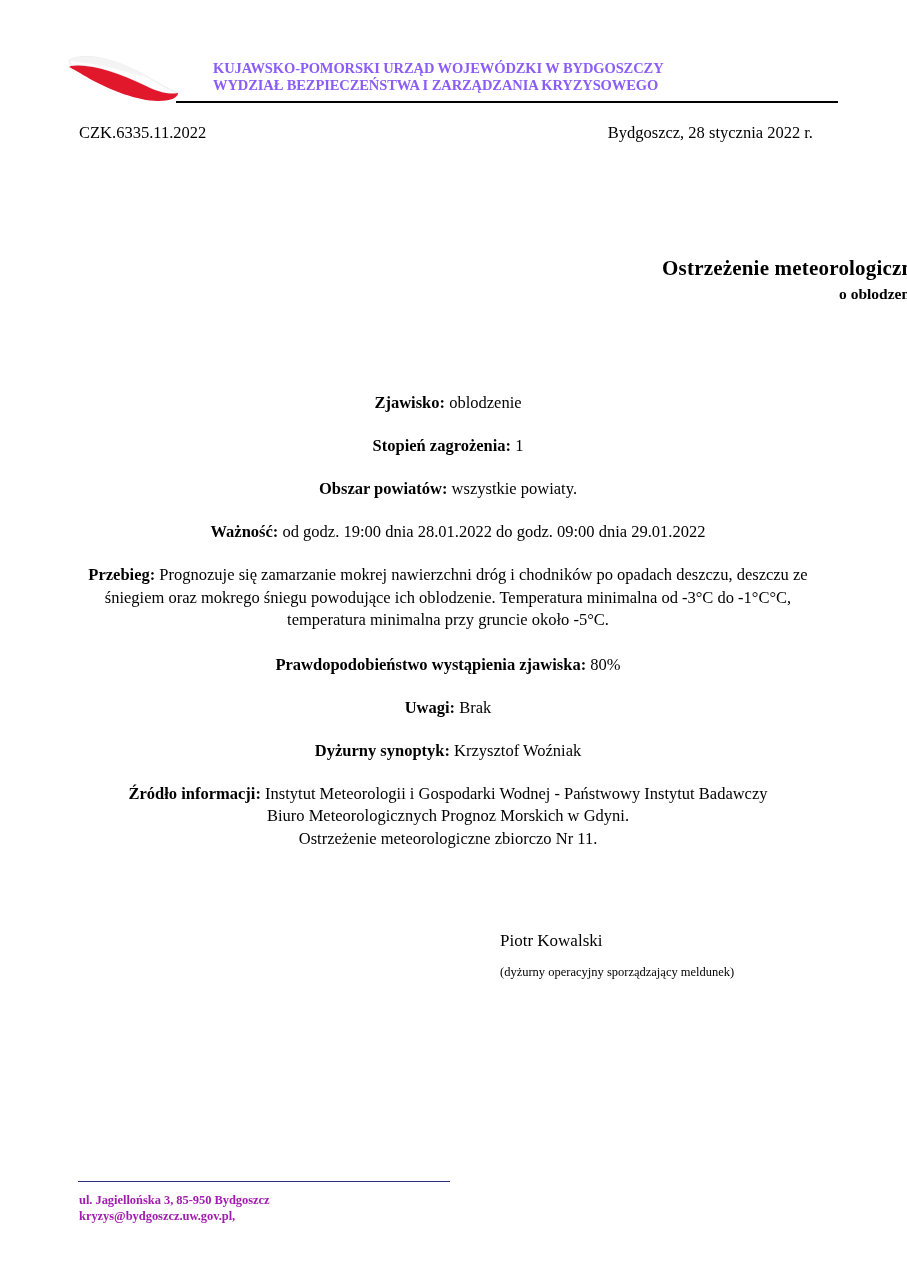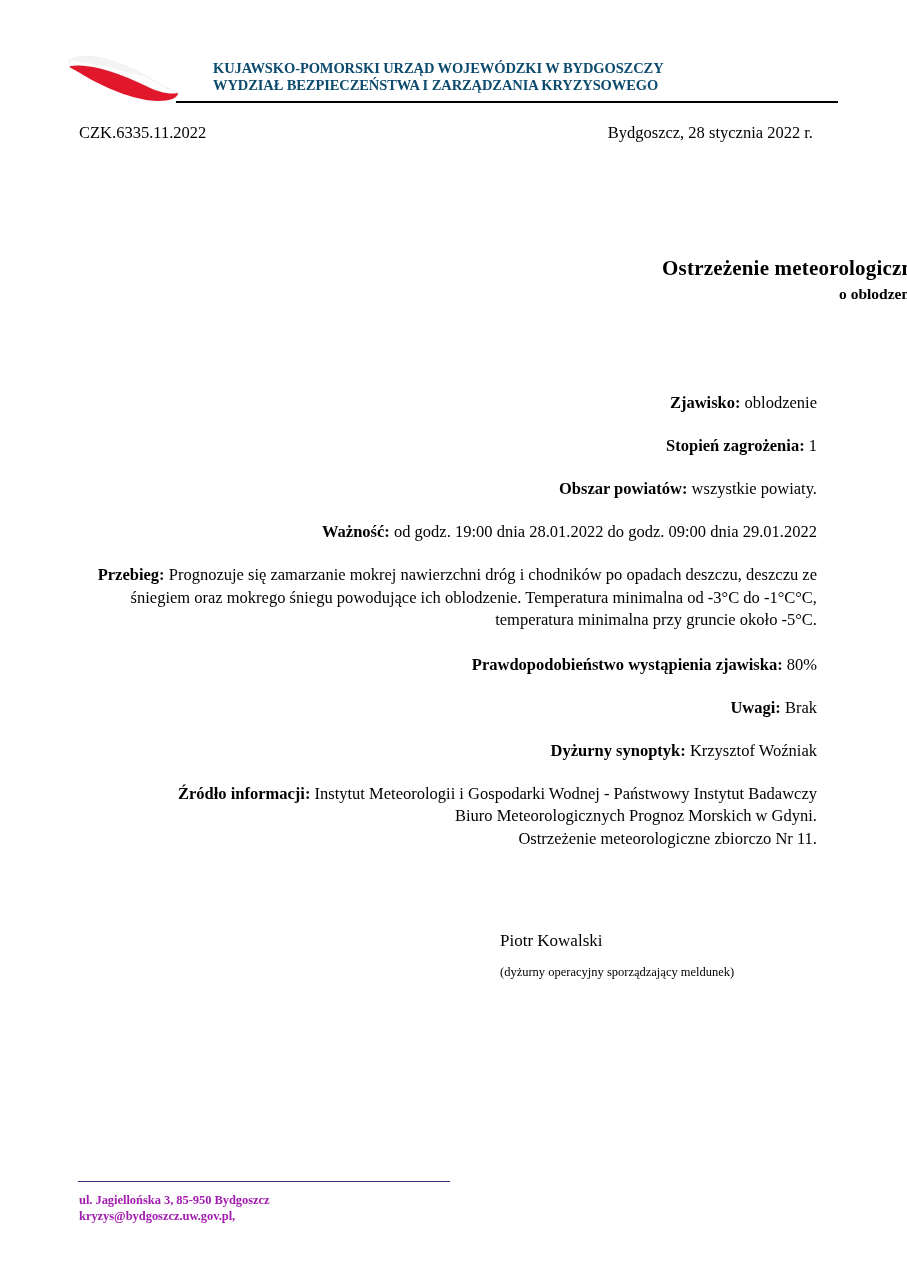--- a/index.html
+++ b/index.html
@@ -47,21 +47,21 @@
     top: 20px;
     width: 640px;
   }
 
   .org-line {
     font-family: "Liberation Serif", "DejaVu Serif", serif;
     font-weight: bold;
     font-size: 14.5px;
     line-height: 17px;
     letter-spacing: -0.1px;
-    color: #0c4a6e;
+    color: #8b5cf6;
     white-space: nowrap;
   }
 
   .header-rule {
     position: absolute;
     left: 176px;
     top: 101px;
     width: 662px;
     height: 0;
     border-top: 2px solid #000000;
@@ -119,21 +119,21 @@
     position: absolute;
     left: 79px;
     top: 392px;
     width: 738px;
   }
 
   .field {
     font-size: 16.5px;
     line-height: 21px;
     margin-bottom: 22px;
-    text-align: right;
+    text-align: center;
   }
   .field:last-child { margin-bottom: 11px; }
 
   .field .lbl {
     font-weight: bold;
   }
 
   .field.indented {
     padding-left: 4px;
     margin-left: 16px;

